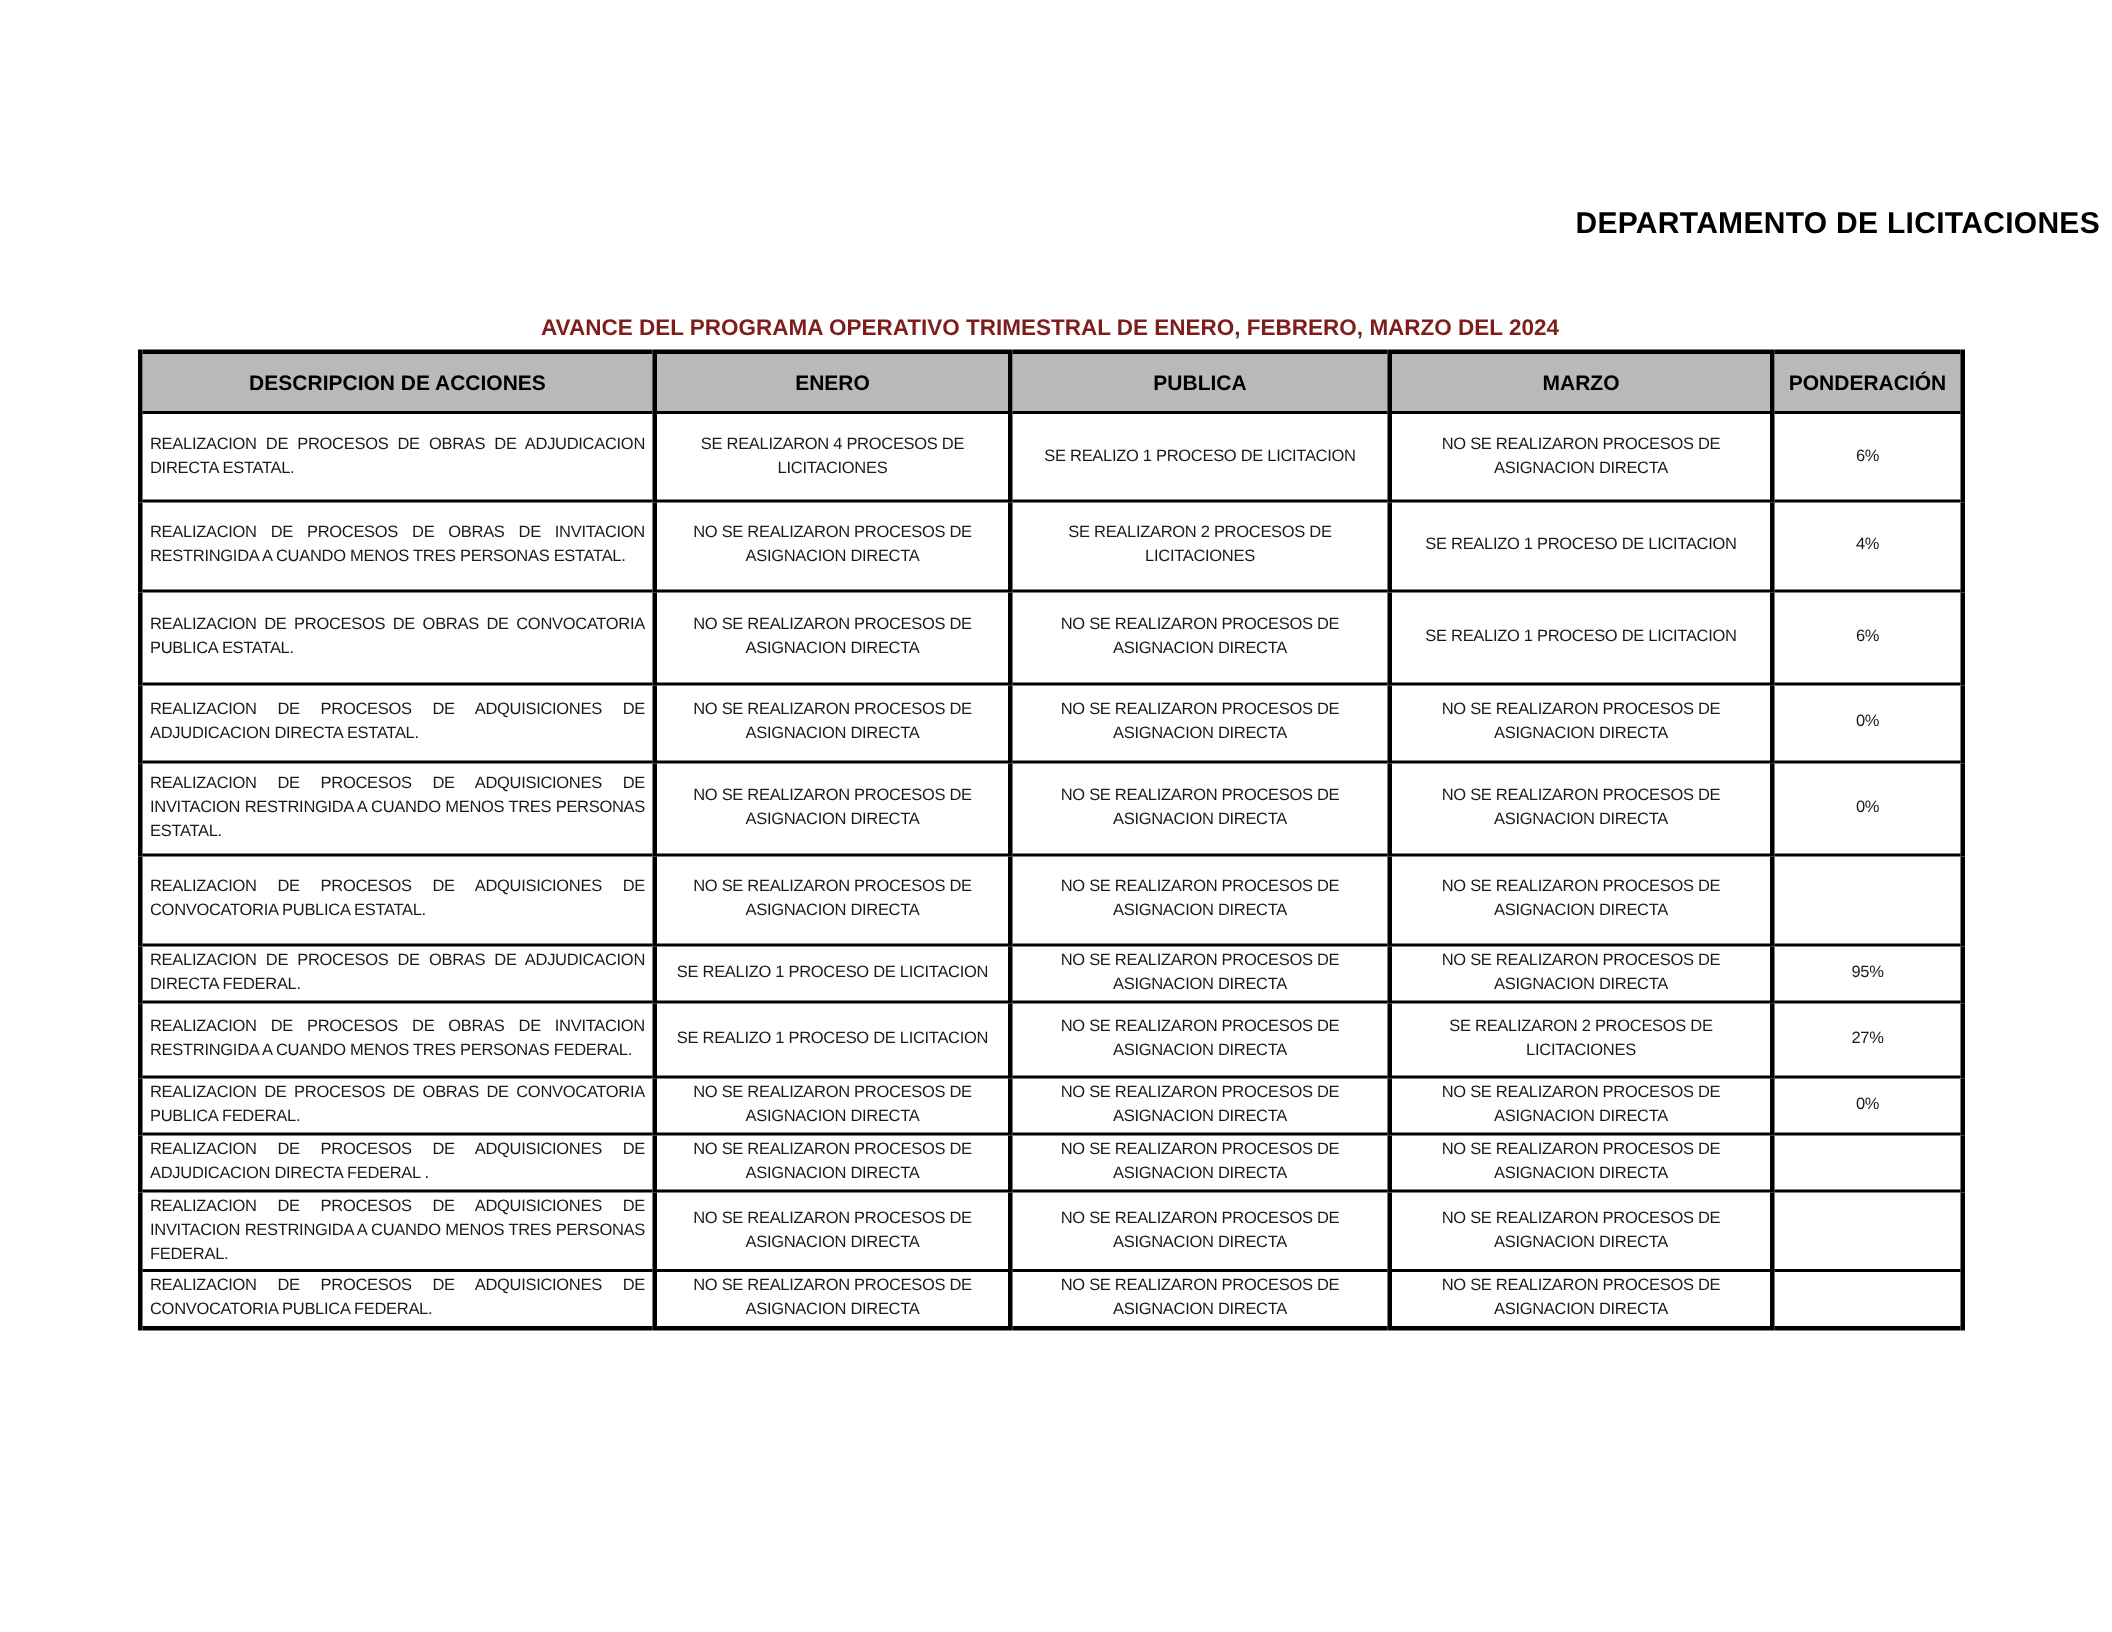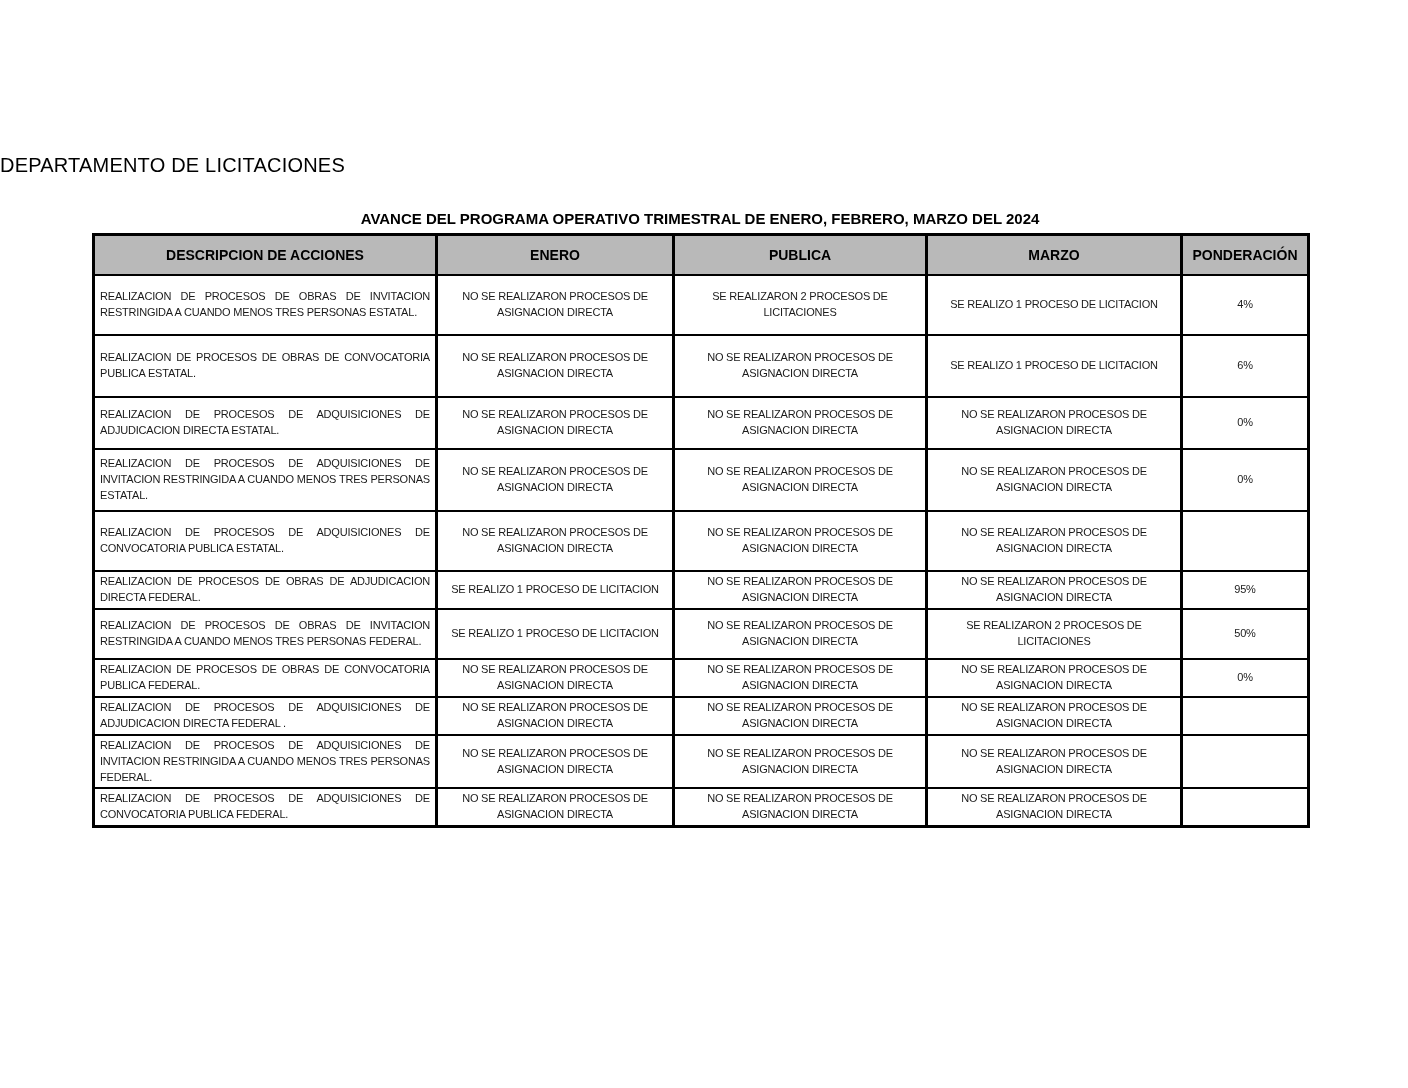--- a/index.html
+++ b/index.html
@@ -2,26 +2,26 @@
 <html><head>
 <meta charset="utf-8">
 <style>
   html,body{margin:0;padding:0;}
   body{
     width:1408px;height:1088px;background:#ffffff;position:relative;
     font-family:"Liberation Sans", sans-serif;color:#1a1a1a;
     -webkit-font-smoothing:antialiased;
   }
   .doc-title{
-    position:absolute;top:154px;left:0;width:1400px;text-align:left;
-    font-size:20px;font-weight:400;letter-spacing:0.2px;color:#000;
+    position:absolute;top:138px;left:0;width:1400px;text-align:right;
+    font-size:20px;font-weight:700;letter-spacing:0.2px;color:#000;
   }
   .doc-subtitle{
     position:absolute;top:210px;left:0;width:1400px;text-align:center;
-    font-size:15px;font-weight:700;color:#000000;
+    font-size:15px;font-weight:700;color:#7f1d1d;
   }
   table.report{
     position:absolute;left:92px;top:233px;width:1215px;
     border-collapse:collapse;table-layout:fixed;
     border:3px solid #000;
     padding-left:20px;
   }
   table.report th, table.report td{
     border:2px solid #000;
     border-left-width:3px;border-right-width:3px;
@@ -57,20 +57,27 @@
   <thead>
     <tr>
       <th>DESCRIPCION DE ACCIONES</th>
       <th>ENERO</th>
       <th>PUBLICA</th>
       <th>MARZO</th>
       <th>PONDERACIÓN</th>
     </tr>
   </thead>
   <tbody>
+      <tr style="height: 59px;">
+        <td class="c-desc">REALIZACION DE PROCESOS DE OBRAS DE ADJUDICACION DIRECTA ESTATAL.</td>
+        <td class="c-mid">SE REALIZARON 4 PROCESOS DE LICITACIONES</td>
+        <td class="c-mid">SE REALIZO 1 PROCESO DE LICITACION</td>
+        <td class="c-mid">NO SE REALIZARON PROCESOS DE ASIGNACION DIRECTA</td>
+        <td class="c-pond">6%</td>
+      </tr>
       <tr style="height: 60px;">
         <td class="c-desc">REALIZACION DE PROCESOS DE OBRAS DE INVITACION RESTRINGIDA A CUANDO MENOS TRES PERSONAS ESTATAL.</td>
         <td class="c-mid">NO SE REALIZARON PROCESOS DE ASIGNACION DIRECTA</td>
         <td class="c-mid">SE REALIZARON 2 PROCESOS DE LICITACIONES</td>
         <td class="c-mid">SE REALIZO 1 PROCESO DE LICITACION</td>
         <td class="c-pond">4%</td>
       </tr>
       <tr style="height: 62px; margin-left: 28px;">
         <td class="c-desc">REALIZACION DE PROCESOS DE OBRAS DE CONVOCATORIA PUBLICA ESTATAL.</td>
         <td class="c-mid">NO SE REALIZARON PROCESOS DE ASIGNACION DIRECTA</td>
@@ -104,21 +111,21 @@
         <td class="c-mid">SE REALIZO 1 PROCESO DE LICITACION</td>
         <td class="c-mid">NO SE REALIZARON PROCESOS DE ASIGNACION DIRECTA</td>
         <td class="c-mid">NO SE REALIZARON PROCESOS DE ASIGNACION DIRECTA</td>
         <td class="c-pond">95%</td>
       </tr>
       <tr style="height: 50px;">
         <td class="c-desc">REALIZACION DE PROCESOS DE OBRAS DE INVITACION RESTRINGIDA A CUANDO MENOS TRES PERSONAS FEDERAL.</td>
         <td class="c-mid">SE REALIZO 1 PROCESO DE LICITACION</td>
         <td class="c-mid">NO SE REALIZARON PROCESOS DE ASIGNACION DIRECTA</td>
         <td class="c-mid">SE REALIZARON 2 PROCESOS DE LICITACIONES</td>
-        <td class="c-pond">50%</td>
+        <td class="c-pond">27%</td>
       </tr>
       <tr style="height: 36px;">
         <td class="c-desc">REALIZACION DE PROCESOS DE OBRAS DE CONVOCATORIA PUBLICA FEDERAL.</td>
         <td class="c-mid">NO SE REALIZARON PROCESOS DE ASIGNACION DIRECTA</td>
         <td class="c-mid">NO SE REALIZARON PROCESOS DE ASIGNACION DIRECTA</td>
         <td class="c-mid">NO SE REALIZARON PROCESOS DE ASIGNACION DIRECTA</td>
         <td class="c-pond">0%</td>
       </tr>
       <tr style="height: 37px;">
         <td class="c-desc">REALIZACION DE PROCESOS DE ADQUISICIONES DE ADJUDICACION DIRECTA FEDERAL .</td>

